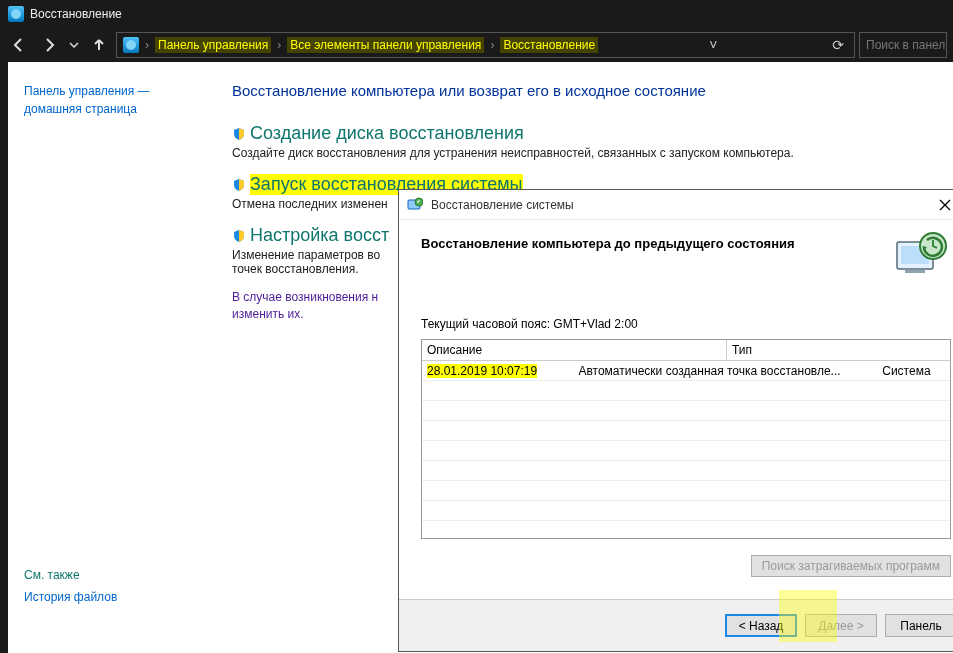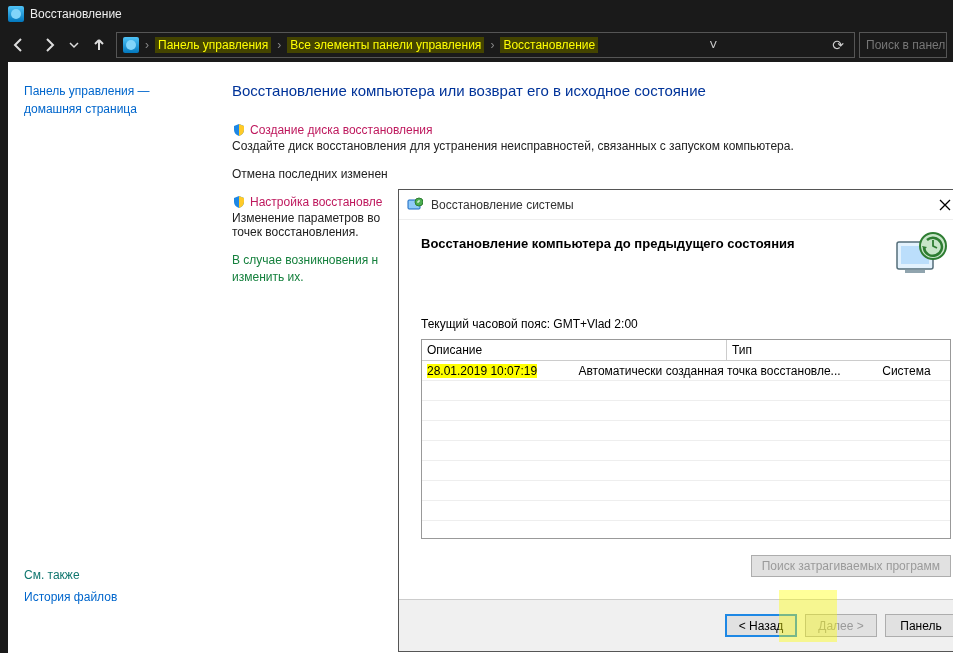--- a/index.html
+++ b/index.html
@@ -22,24 +22,24 @@
   
   .content { position:absolute; left:8px; right:0; top:62px; bottom:0; background:#fff; display:flex; }
   .sidebar { width:200px; padding:20px 16px; }
   .side-head { color:#0066cc; font-size:12px; line-height:1.5; margin-bottom:20px; }
   .side-sub { margin-top: 450px; color:#0f766e; font-size:12px; }
   .side-link { color:#0066cc; font-size:12px; margin-top:8px; cursor:pointer; }
   .main { flex:1; padding:20px 24px; color:#222; position:relative; }
   .h1 { color:#003399; font-size:15px; font-weight:400; margin-bottom:24px; }
   .link-row { display:flex; align-items:center; gap:4px; margin-top:6px; }
   .shield { width:14px; height:14px; flex:none; }
-  .lnk { color:#be185d; font-size:12px; cursor:pointer; }
+  .lnk { color:#0f766e; font-size:18px; cursor:pointer; }
   .hl { background:#ffff00; }
   .desc { color:#222; font-size:12px; margin-top:2px; margin-bottom:14px; }
-  .inline-lnk { color:#15803d; cursor:pointer; }
+  .inline-lnk { color:#4c1d95; cursor:pointer; }
   .clipped { overflow:hidden; white-space:nowrap; }
 
   
   .dialog { position:absolute; left:398px; top:189px; width:576px; height:463px; background:#fff; border:1px solid #555; box-shadow: none; display:flex; flex-direction:column; }
   .dlg-title { height:30px; display:flex; align-items:center; padding:0 8px; gap:8px; border-bottom:1px solid #eee; }
   .dlg-title-text { font-size:12px; color:#333; }
   .dlg-close { margin-left:auto; width:40px; height:24px; display:flex; align-items:center; justify-content:center; font-size:15px; cursor:pointer; background:transparent; border:none; }
   .dlg-body { padding:16px 22px 0 22px; flex:1; position:relative; }
   .dlg-h { font-size:13px; font-weight:600; color:#000; }
   .dlg-bigicon { position:absolute; right:24px; top:8px; width:56px; height:56px; }
@@ -122,20 +122,29 @@
         <span class="shield">
           <svg width="14" height="14" viewBox="0 0 14 14">
               <path d="M7 1 L12 3 L12 7 C12 10 10 12 7 13 C4 12 2 10 2 7 L2 3 Z" fill="#1e88e5"></path>
               <path d="M7 1 L12 3 L12 7 C12 10 10 12 7 13 Z" fill="#ffca28"></path>
             </svg>
         </span>
         <span class="lnk">Создание диска восстановления</span>
       </div>
       <div class="desc">Создайте диск восстановления для устранения неисправностей, связанных с запуском компьютера.</div>
 
+      <div class="link-row">
+        <span class="shield">
+          <svg width="14" height="14" viewBox="0 0 14 14">
+              <path d="M7 1 L12 3 L12 7 C12 10 10 12 7 13 C4 12 2 10 2 7 L2 3 Z" fill="#1e88e5"></path>
+              <path d="M7 1 L12 3 L12 7 C12 10 10 12 7 13 Z" fill="#ffca28"></path>
+            </svg>
+        </span>
+        <span class="lnk hl">Запуск восстановления системы</span>
+      </div>
       <div class="desc clipped" style="width:155px;">Отмена последних изменений, музыка, остаются без изме</div>
 
       <div class="link-row">
         <span class="shield">
           <svg width="14" height="14" viewBox="0 0 14 14">
               <path d="M7 1 L12 3 L12 7 C12 10 10 12 7 13 C4 12 2 10 2 7 L2 3 Z" fill="#1e88e5"></path>
               <path d="M7 1 L12 3 L12 7 C12 10 10 12 7 13 Z" fill="#ffca28"></path>
             </svg>
         </span>
         <span class="lnk clipped" style="width:140px; display:inline-block;">Настройка восстановле</span>

